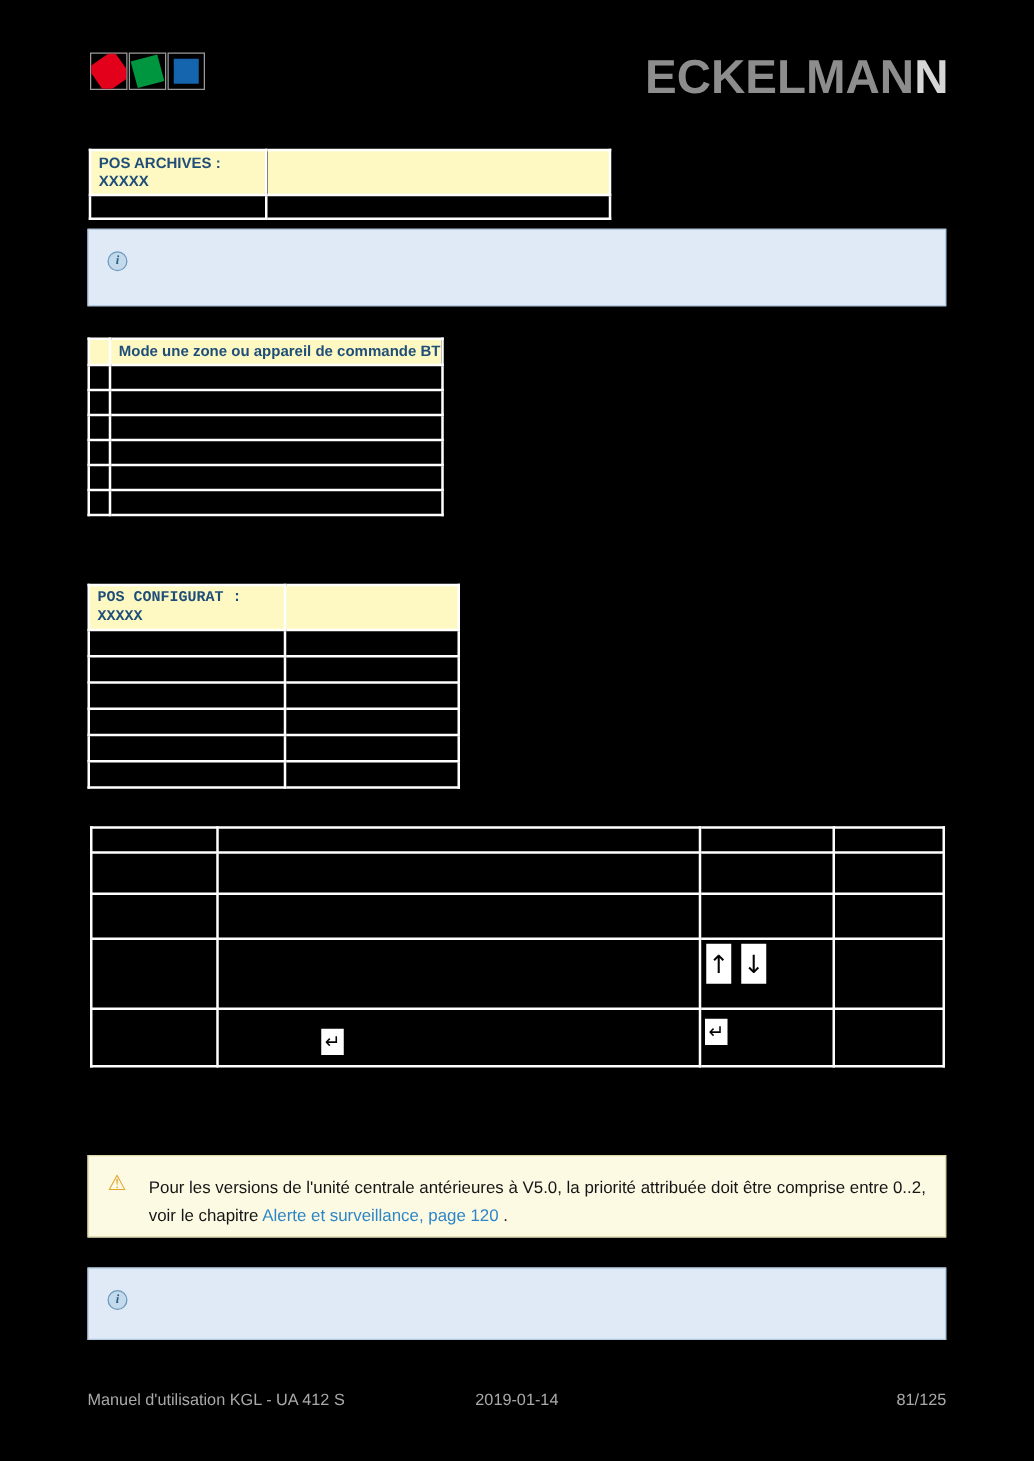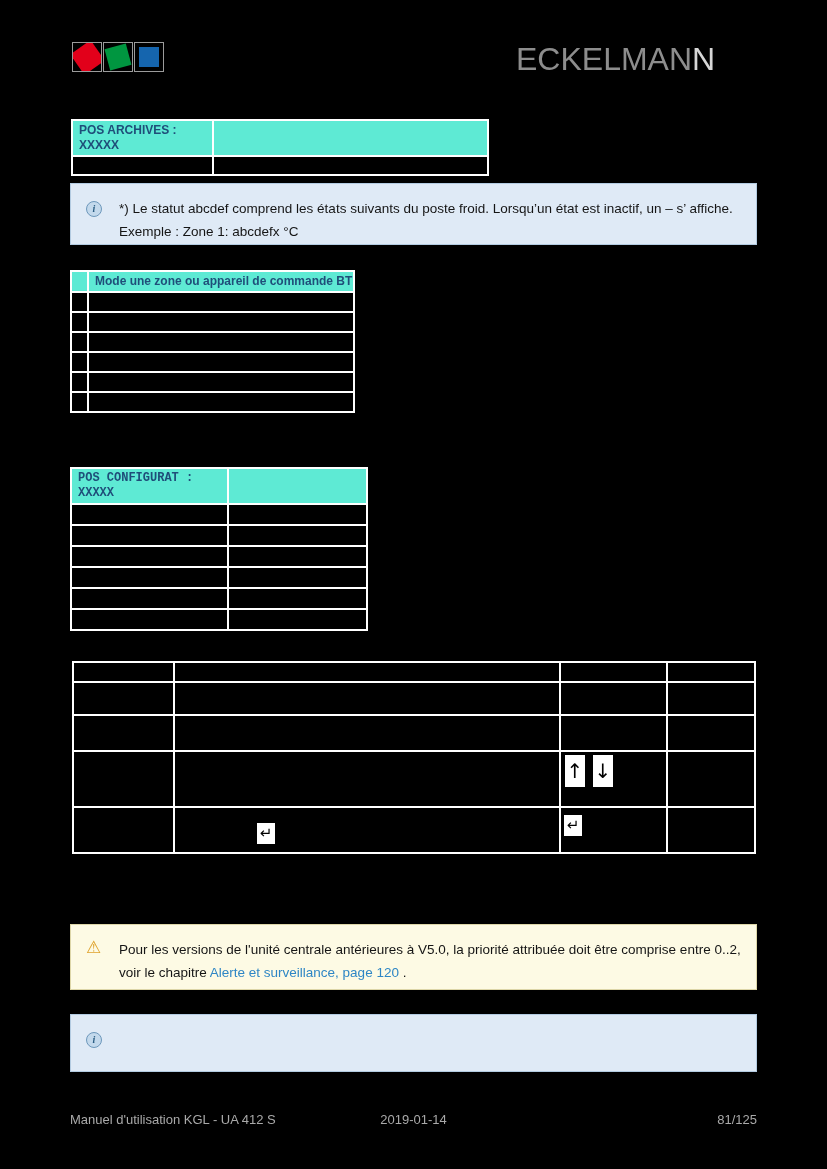--- a/index.html
+++ b/index.html
@@ -17,35 +17,35 @@
     background:#000;
   }
   .sq { display:block; }
   .sq-red   { width:25px; height:25px; background:#e2001a; transform:rotate(-35deg); }
   .sq-green { width:22px; height:22px; background:#009640; transform:rotate(-15deg); }
   .sq-blue  { width:20px; height:20px; background:#1565ae; }
 
   
   .wordmark {
     position:absolute; left:516px; top:43px; line-height:1;
-    font-size:32px; font-weight:400; letter-spacing:0px; color:#8d8d8d;
+    font-size:38px; font-weight:700; letter-spacing:0px; color:#8d8d8d;
     font-family:"Liberation Sans", sans-serif;
   }
   .wordmark .tail { color:#d6d6d6; }
 
   
   table.doc-table {
     position:absolute; border-collapse:collapse; table-layout:fixed;
   }
   table.doc-table td {
     border:2px solid #ffffff; background:#000000; padding:0;
     overflow:hidden; vertical-align:top;
   }
   table.doc-table td.th {
-    background:#5eead4; color:#1f4e79; font-weight:bold; font-size:12px;
+    background:#fef9c3; color:#1f4e79; font-weight:bold; font-size:12px;
     line-height:15px; padding:2px 4px 2px 6px; text-align:left;
   }
   td.th-small { font-size:11px; letter-spacing:0; white-space:nowrap; }
 
   
   .key {
     display:inline-block; background:#ffffff; color:#000000; text-align:center;
     font-family:"DejaVu Sans", sans-serif;
   }
   .key-tall { width:20px; height:32px; line-height:32px; font-size:20px; margin-right:8px; }
@@ -114,21 +114,20 @@
   </tr>
   <tr style="height:19px">
     <td></td>
     <td></td>
   </tr>
 </tbody>
   </table>
 
 <div class="note note-blue" style="top:183px; height:62px;">
   <span class="note-icon-pos"><span class="info-icon">i</span></span>
-  <div class="note-text">*) Le statut abcdef comprend les états suivants du poste froid. Lorsqu’un état est inactif, un – s’ affiche. Exemple : Zone 1: abcdefx °C</div>
 </div>
 
 <table class="doc-table" style="left:70px; top:270px; width:283px;">
   <colgroup>
       <col style="width:17px">
       <col style="width:266px">
     </colgroup>
   <tbody>
       <tr style="height:21px">
     <td class="th"></td>

